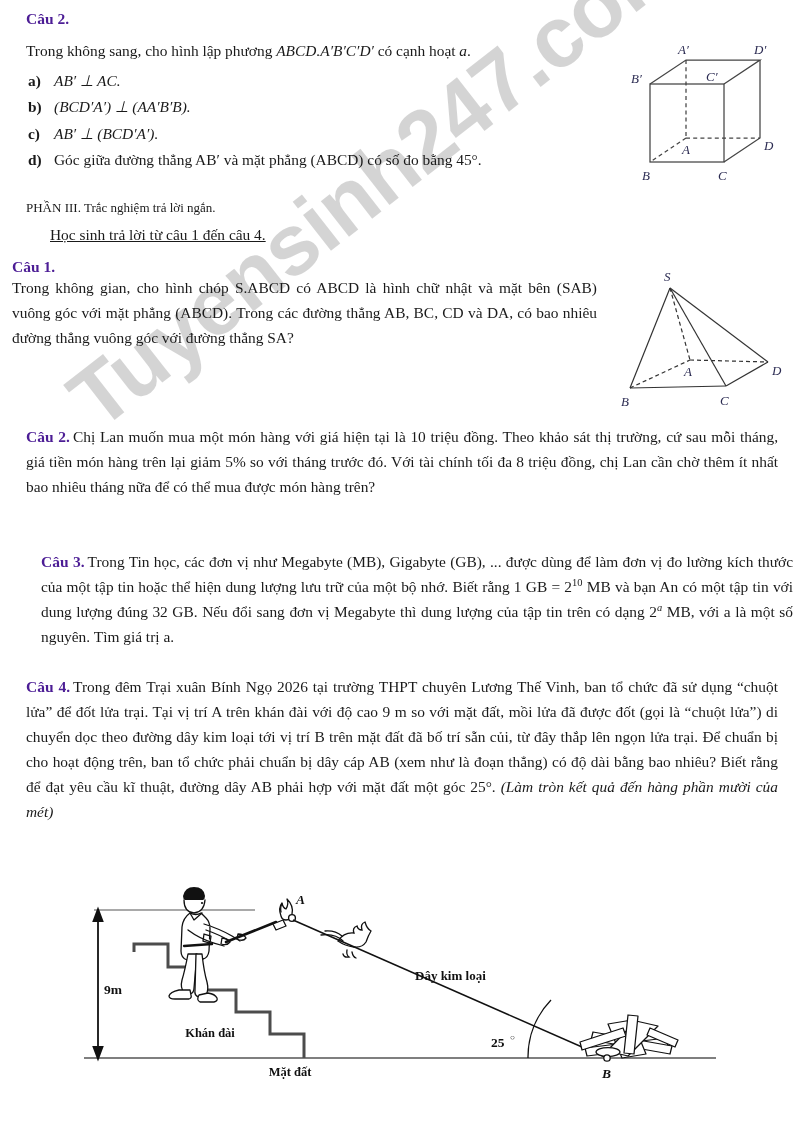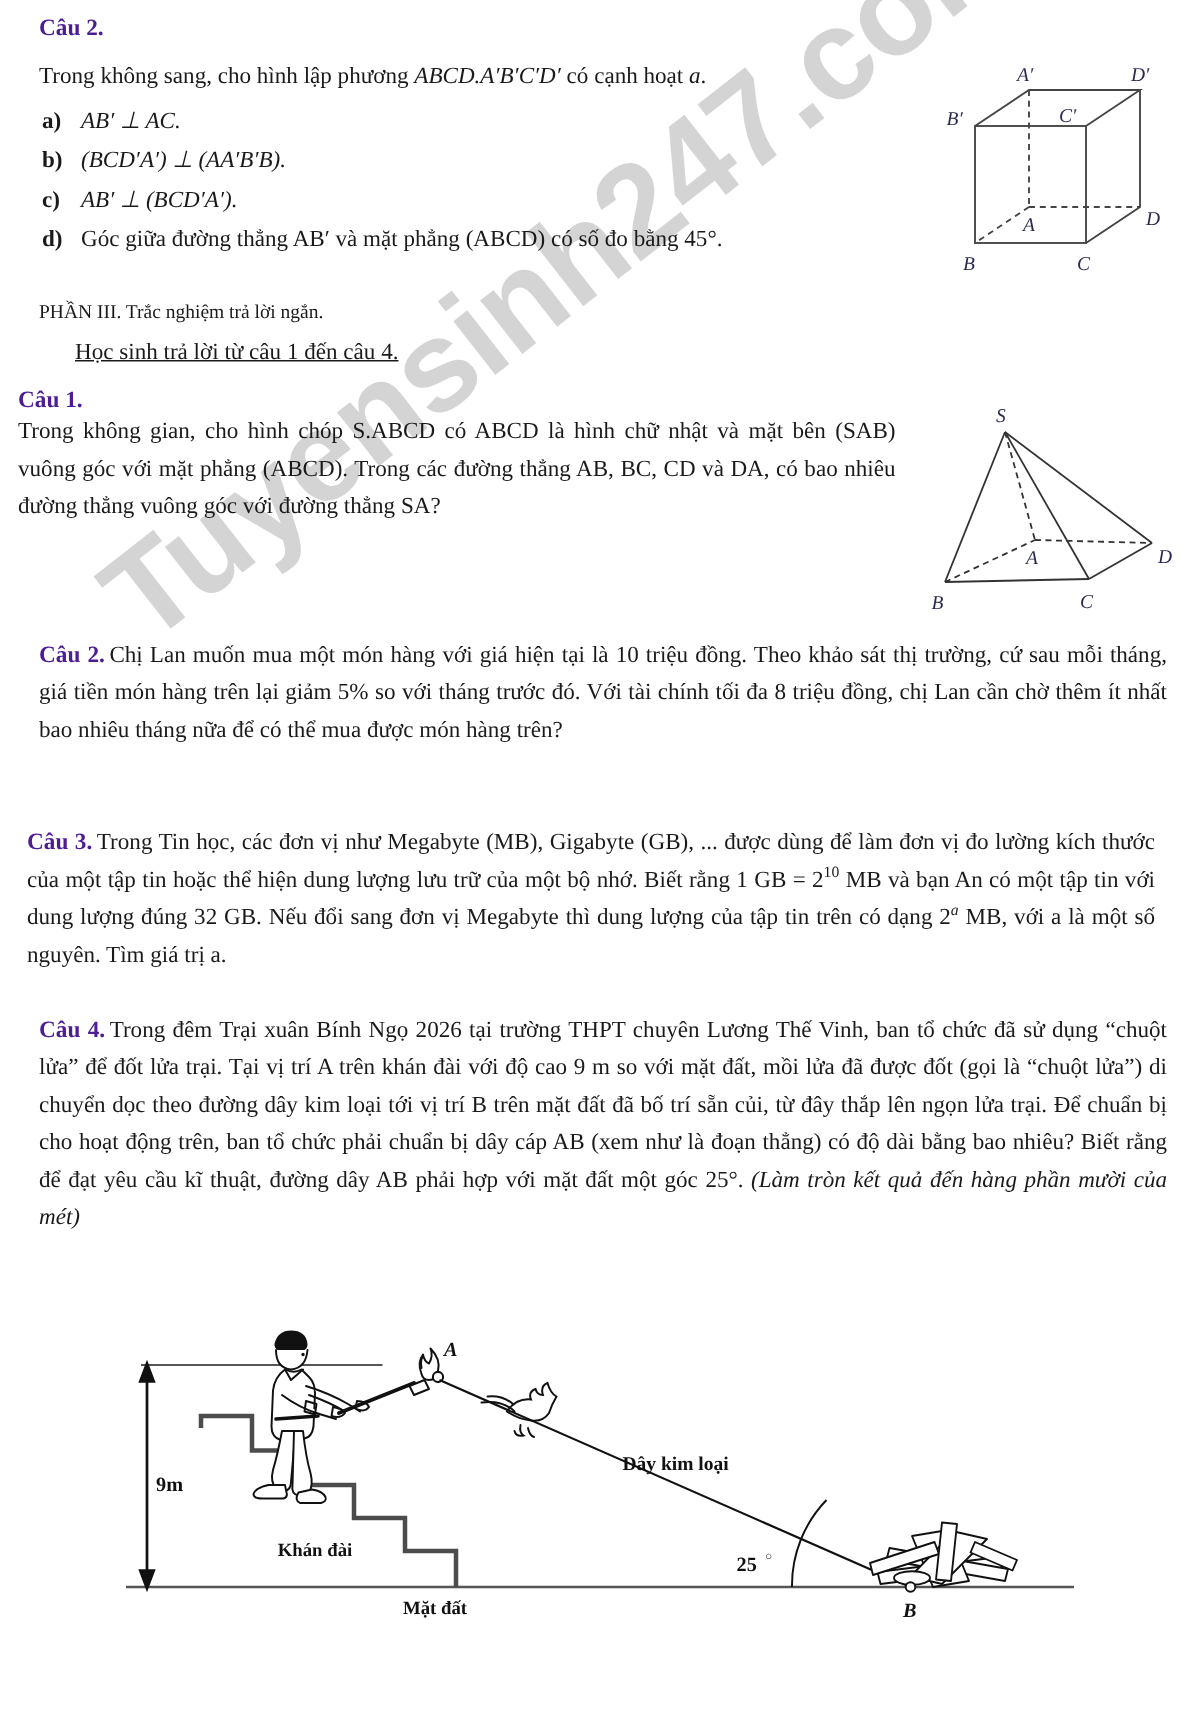--- a/index.html
+++ b/index.html
@@ -89,21 +89,21 @@
   
   #blk-cau1 { position: absolute; left: 12px; top: 258px; width: 585px; }
   #blk-cau1 .lead { margin-top: 0; }
 
   
   #fig-pyramid { position: absolute; left: 608px; top: 266px; width: 190px; height: 145px; z-index: 10; }
 
   
   #blk-cau2b { position: absolute; left: 26px; top: 424px; width: 752px; }
   
-  #blk-cau3  { position: absolute; left: 18px; top: 549px; width: 752px; }
+  #blk-cau3  { position: absolute; left: 41px; top: 549px; width: 752px; }
   
   #blk-cau4  { position: absolute; left: 26px; top: 674px; width: 752px; }
 
   .runon { font-size: 15.4px; line-height: 1.62; text-align: justify; }
   .runon .qlabel { margin-right: 3px; }
 
   sup { font-size: 0.68em; vertical-align: super; line-height: 0; }
 
   .it { font-style: italic; }
 

